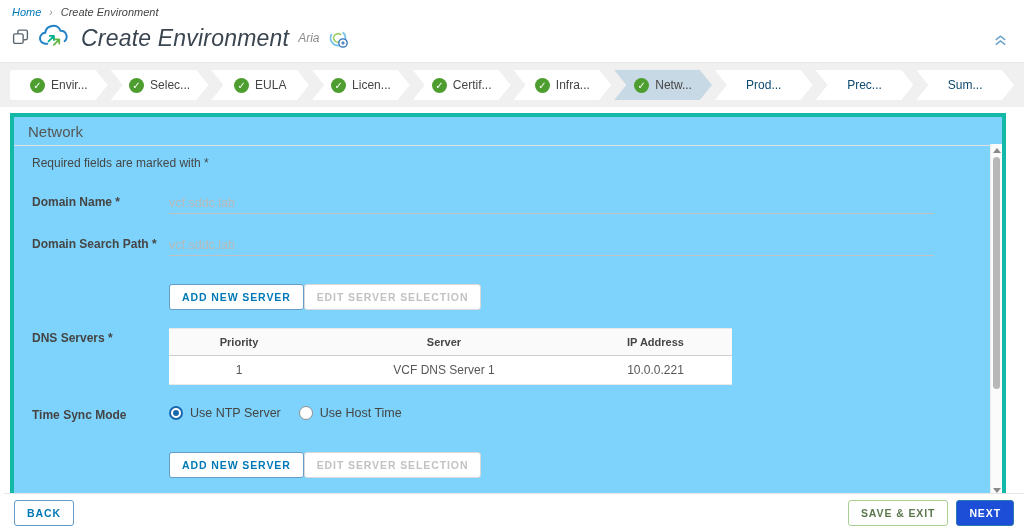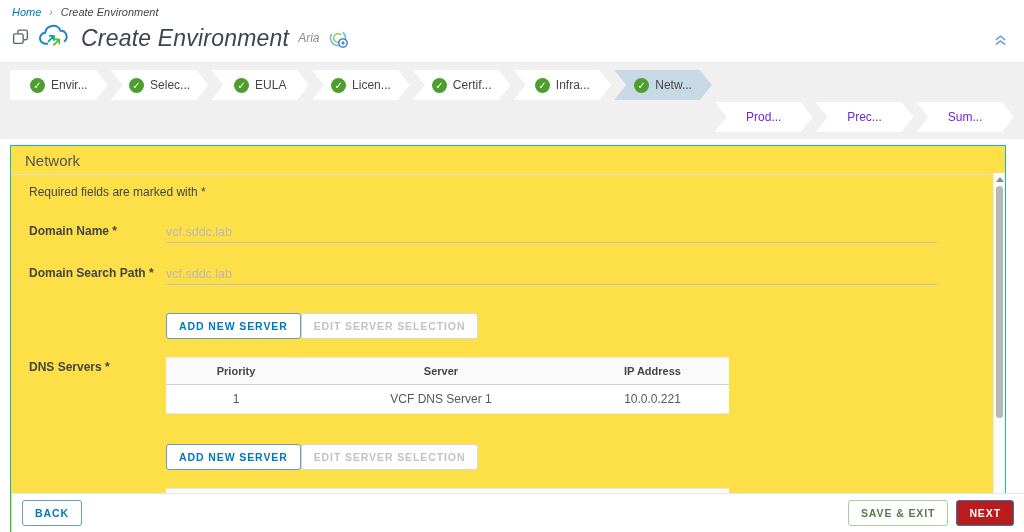--- a/index.html
+++ b/index.html
@@ -22,50 +22,50 @@
 
   
   .stepbar { background:#f0f0f0; padding:7px 10px; display:flex; gap:3px; }
   .step {
     flex:1; height:30px; background:#ffffff; display:flex; align-items:center;
     justify-content:center; gap:6px; font-size:12px; color:#454545; cursor:pointer;
     clip-path: polygon(0 0, calc(100% - 12px) 0, 100% 50%, calc(100% - 12px) 100%, 0 100%, 12px 50%);
   }
   .step:first-child { clip-path: polygon(0 0, calc(100% - 12px) 0, 100% 50%, calc(100% - 12px) 100%, 0 100%); border-radius:3px 0 0 3px; }
   .step.current { background:#c8d9e6; }
-  .step.todo { color:#6d28d9;margin-top:32px; }
+  .step.todo { color:#0c4a6e; }
   .step .check {
     width:15px; height:15px; border-radius:50%; background:#4d9e2f; color:#fff;
     font-size:10px; line-height:15px; text-align:center; flex:0 0 15px; display:none;
   }
   .step.done .check, .step.current .check { display:block; }
 
   
-  .panel { margin:6px 18px 0 10px; border:1px solid #14b8a6; height:388px; position:relative; background:#fde047; }
+  .panel { margin:6px 18px 0 10px; border:4px solid #14b8a6; height:388px; position:relative; background:#7dd3fc; }
   .panel-header { padding:6px 14px 5px 14px; font-size:15px; color:#565656; border-bottom:1px solid #e0e0e0; }
   .panel-body { position:relative; height:360px; overflow:hidden; padding-top:10px; }
   .required-note { padding-left:18px; font-size:12px; color:#454545; }
 
   .form-row { display:flex; padding-left:18px; padding-right:68px; align-items:flex-start; }
   .form-label { width:137px; flex:0 0 137px; font-size:12px; font-weight:bold; color:#454545; padding-top:3px; }
   .form-field { flex:1; }
   .text-input {
     width:100%; border:none; border-bottom:1px solid #c2c2c2; font-size:12.5px;
     color:#454545; height:22px; outline:none; background:transparent;
     font-family:"Liberation Sans", sans-serif;
   }
   .text-input::placeholder { color:#b9b9b9; }
 
   .btn-row { display:flex; margin-left:155px; }
   .btn { font-family:"Liberation Sans", sans-serif; font-size:10.5px; font-weight:bold; letter-spacing:0.9px;
          padding:6px 12px; border-radius:3px; background:#fff; cursor:pointer; }
   .btn-outline-blue { border:1px solid #679cc8; color:#0079b8; }
   .btn-disabled { border:1px solid #d8d8d8; color:#c2c2c2; cursor:default; }
   .btn-outline-green { border:1px solid #a9cf92; color:#5c774e; }
-  .btn-solid-blue { border:1px solid #2b79b2; background:#b91c1c; color:#fff; }
+  .btn-solid-blue { border:1px solid #2b79b2; background:#1d4ed8; color:#fff; }
 
   table.servers { width:563px; border-collapse:collapse; table-layout:fixed; }
   table.servers th {
     background:#fafafa; border-top:1px solid #e8e8e8; border-bottom:1px solid #cfcfcf;
     font-size:11px; color:#454545; padding:7px 8px; font-weight:bold; 
   }
   table.servers td { text-align:center; font-size:12px; color:#575757; padding:7px 8px; border-bottom:1px solid #e8e8e8; background:#fff; }
   col.c-priority { width:140px; } col.c-server { width:270px; } col.c-addr { width:153px; }
 
   .radio-group { display:flex; gap:18px; align-items:center; padding-top:1px; }
@@ -76,21 +76,21 @@
   .radio-label { font-size:12.5px; color:#454545; }
 
   
   .scrollbar { position:absolute; top:27px; right:0; bottom:0; width:12px; background:#fbfbfb; border-left:1px solid #ececec; }
   .scroll-thumb { position:absolute; top:13px; left:2px; width:7px; height:232px; background:#b8b8b8; border-radius:4px; cursor:pointer; }
   .scroll-arrow { position:absolute; left:2px; width:0; height:0; border-left:4px solid transparent; border-right:4px solid transparent; cursor:pointer; }
   .scroll-arrow.up { top:4px; border-bottom:5px solid #8a8a8a; }
   .scroll-arrow.down { bottom:4px; border-top:5px solid #8a8a8a; }
 
   
-  .footer { position:absolute; left:12px; right:0; bottom:0; height:39px; border-top:1px solid #e6e6e6;
+  .footer { position:absolute; left:4px; right:0; bottom:0; height:39px; border-top:1px solid #e6e6e6;
             display:flex; align-items:center; justify-content:space-between; padding:16px 10px; background:#fff; }
   .footer-right { display:flex; gap:8px; }
 
   .mt22 { margin-top:22px; } .mt20 { margin-top:20px; } .mt28 { margin-top:28px; }
   .mt18 { margin-top:18px; } .mt30 { margin-top:30px; }
 </style>
 </head>
 <body>
 
 <div class="app-header">
@@ -217,20 +217,33 @@
             <tr>
               <td>1</td>
               <td>VCF DNS Server 1</td>
               <td>10.0.0.221</td>
             </tr>
           </tbody>
         </table>
       </div>
     </div>
 
+    <div class="form-row mt20">
+      <div class="form-label">Time Sync Mode</div>
+      <div class="form-field radio-group">
+        <span class="radio-option">
+          <span class="radio checked"></span>
+          <span class="radio-label">Use NTP Server</span>
+        </span>
+        <span class="radio-option">
+          <span class="radio"></span>
+          <span class="radio-label">Use Host Time</span>
+        </span>
+      </div>
+    </div>
 
     <div class="btn-row mt30">
       <button class="btn btn-outline-blue">ADD NEW SERVER</button>
       <button class="btn btn-disabled">EDIT SERVER SELECTION</button>
     </div>
 
     <div class="form-row mt18">
       <div class="form-label">NTP Servers *</div>
       <div class="form-field">
         <table class="servers">

